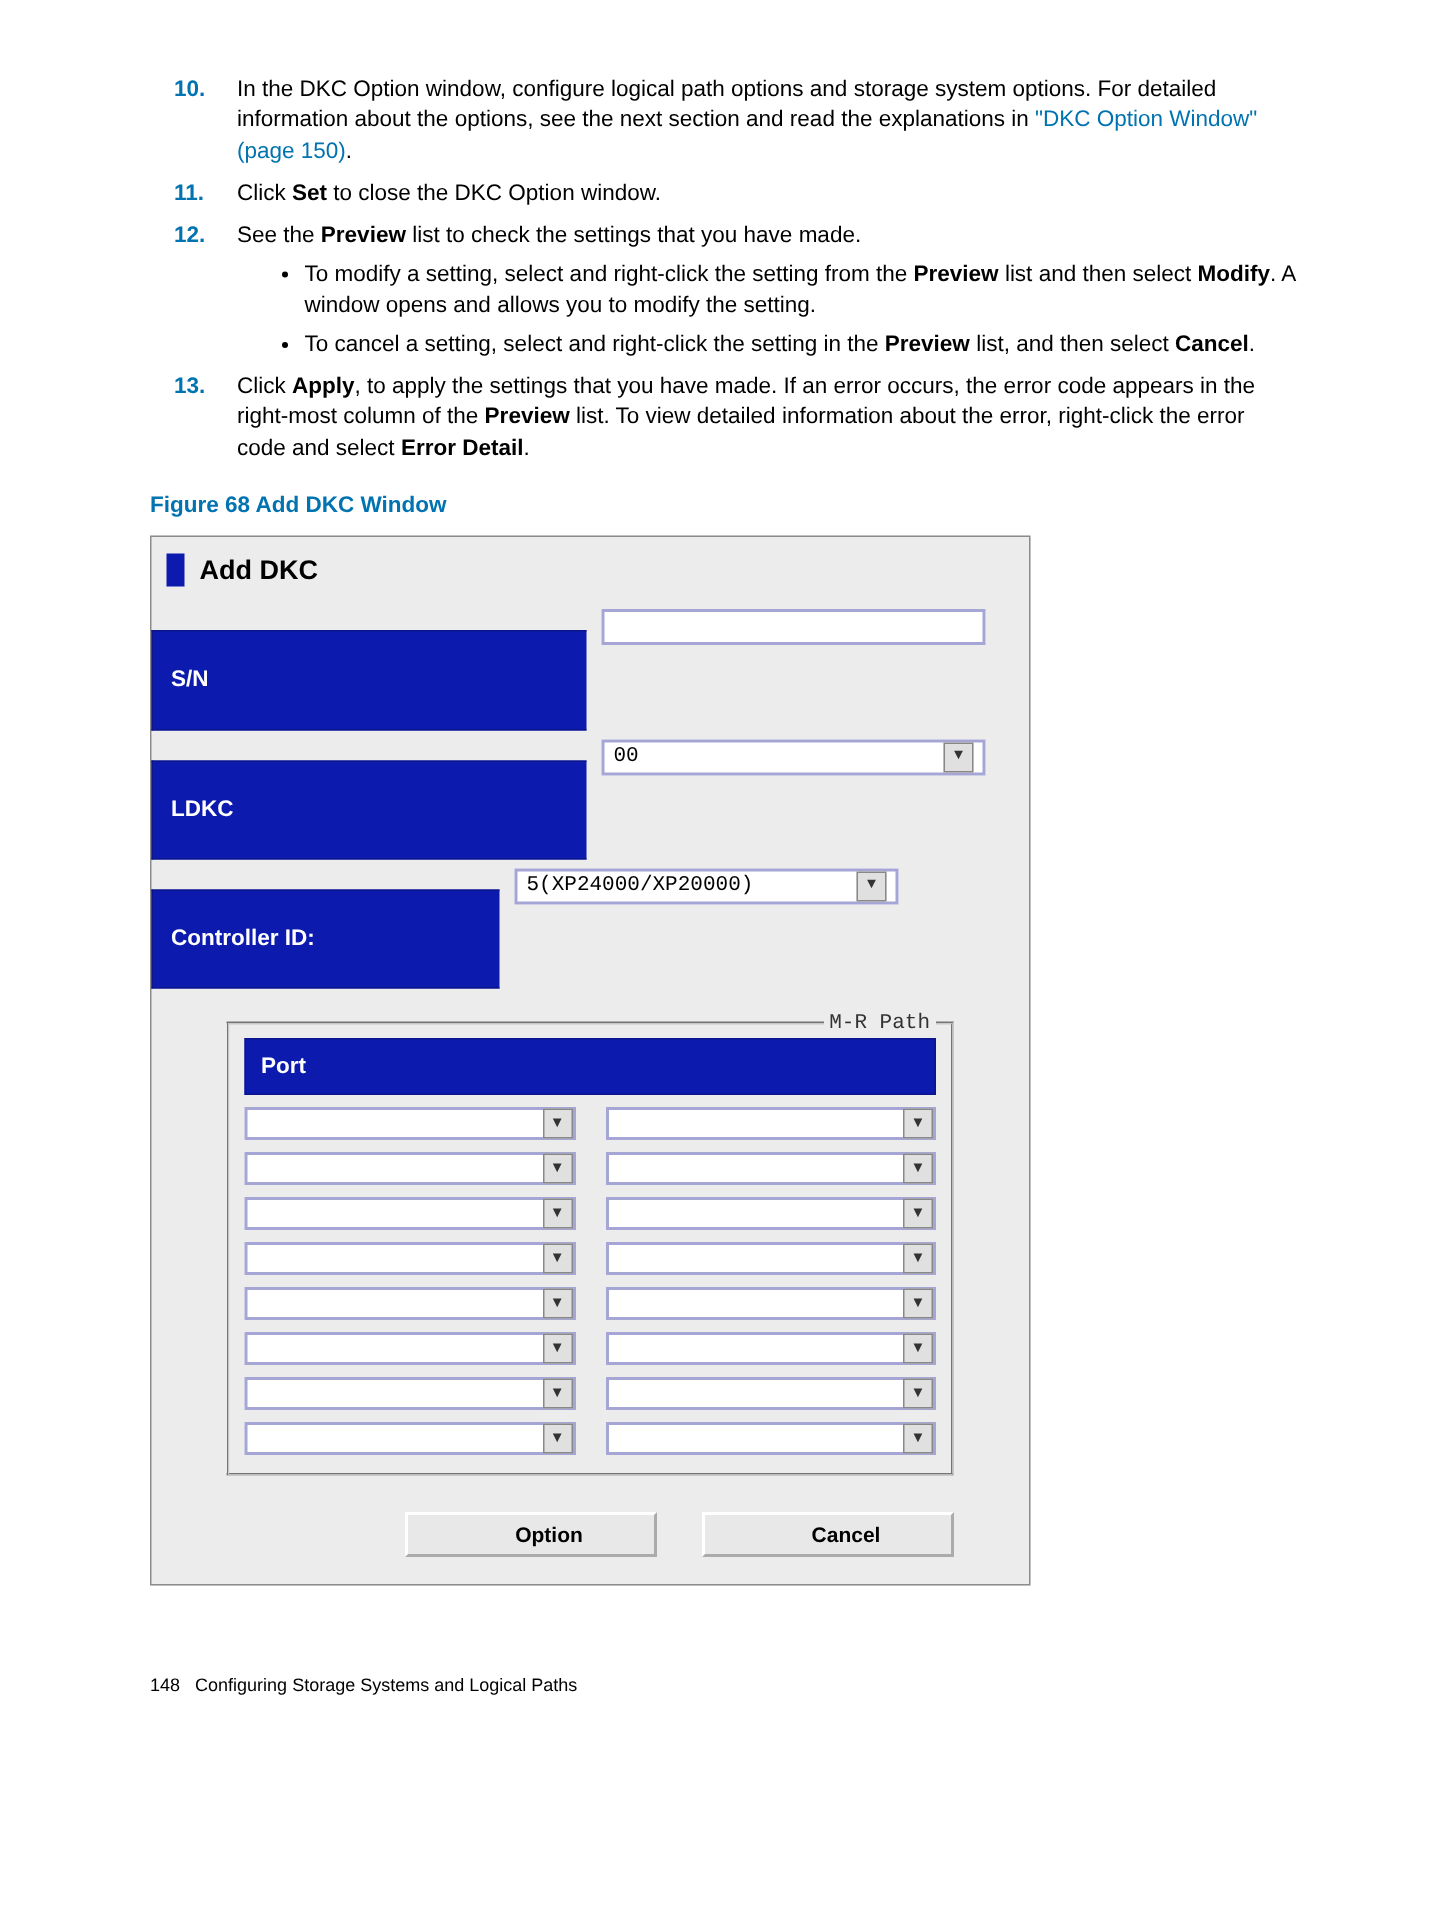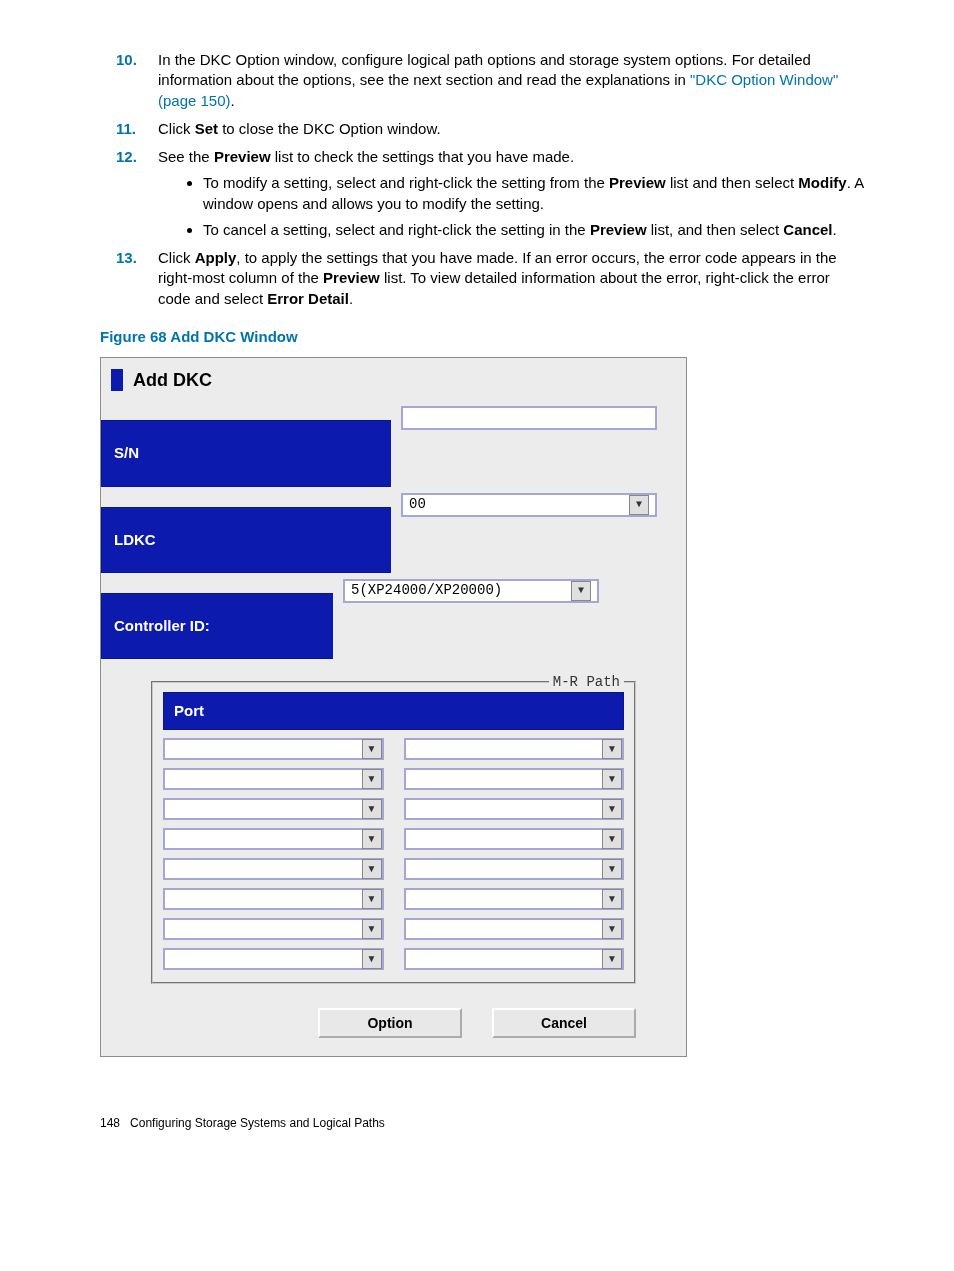--- a/index.html
+++ b/index.html
@@ -62,21 +62,21 @@
     flex:1; background:#0c1aae; color:#fff; font-weight:bold;
     padding:8px 10px; border:1px solid #0b158c;
   }
   .ddrow { display:flex; gap:20px; margin-top:8px; }
   .dd { flex:1; display:flex; background:#fff; border:2px solid #a5a5d6; height:22px; box-sizing:border-box; align-items:center; justify-content:flex-end; padding:0 0 0 6px; }
 
   .btnrow { display:flex; justify-content:flex-end; gap:30px; padding: 10px 50px 18px 0; }
   .btn {
     width: 140px; height: 26px; background:#e8e8e8;
     border:2px outset #fff; font-weight:bold; font-size:14px;
-    display:flex; align-items:center; justify-content:center;
+    display:flex; align-items:center; justify-content:center;padding-left:24px;
   }
   .footer { margin-top: 58px; font-size: 12px; color:#000; }
   .row1 .lbl{width:290px;} .row1 .fld .inp{width:256px;}
   .row2 .lbl{width:290px;} .row2 .fld .sel{width:256px;}
   .row3 .lbl{width:232px;} .row3 .fld .sel{width:256px;}
   .row4 .lbl{width:220px;} .row4 .fld{justify-content:center;}
 </style>
 </head>
 <body>
 

